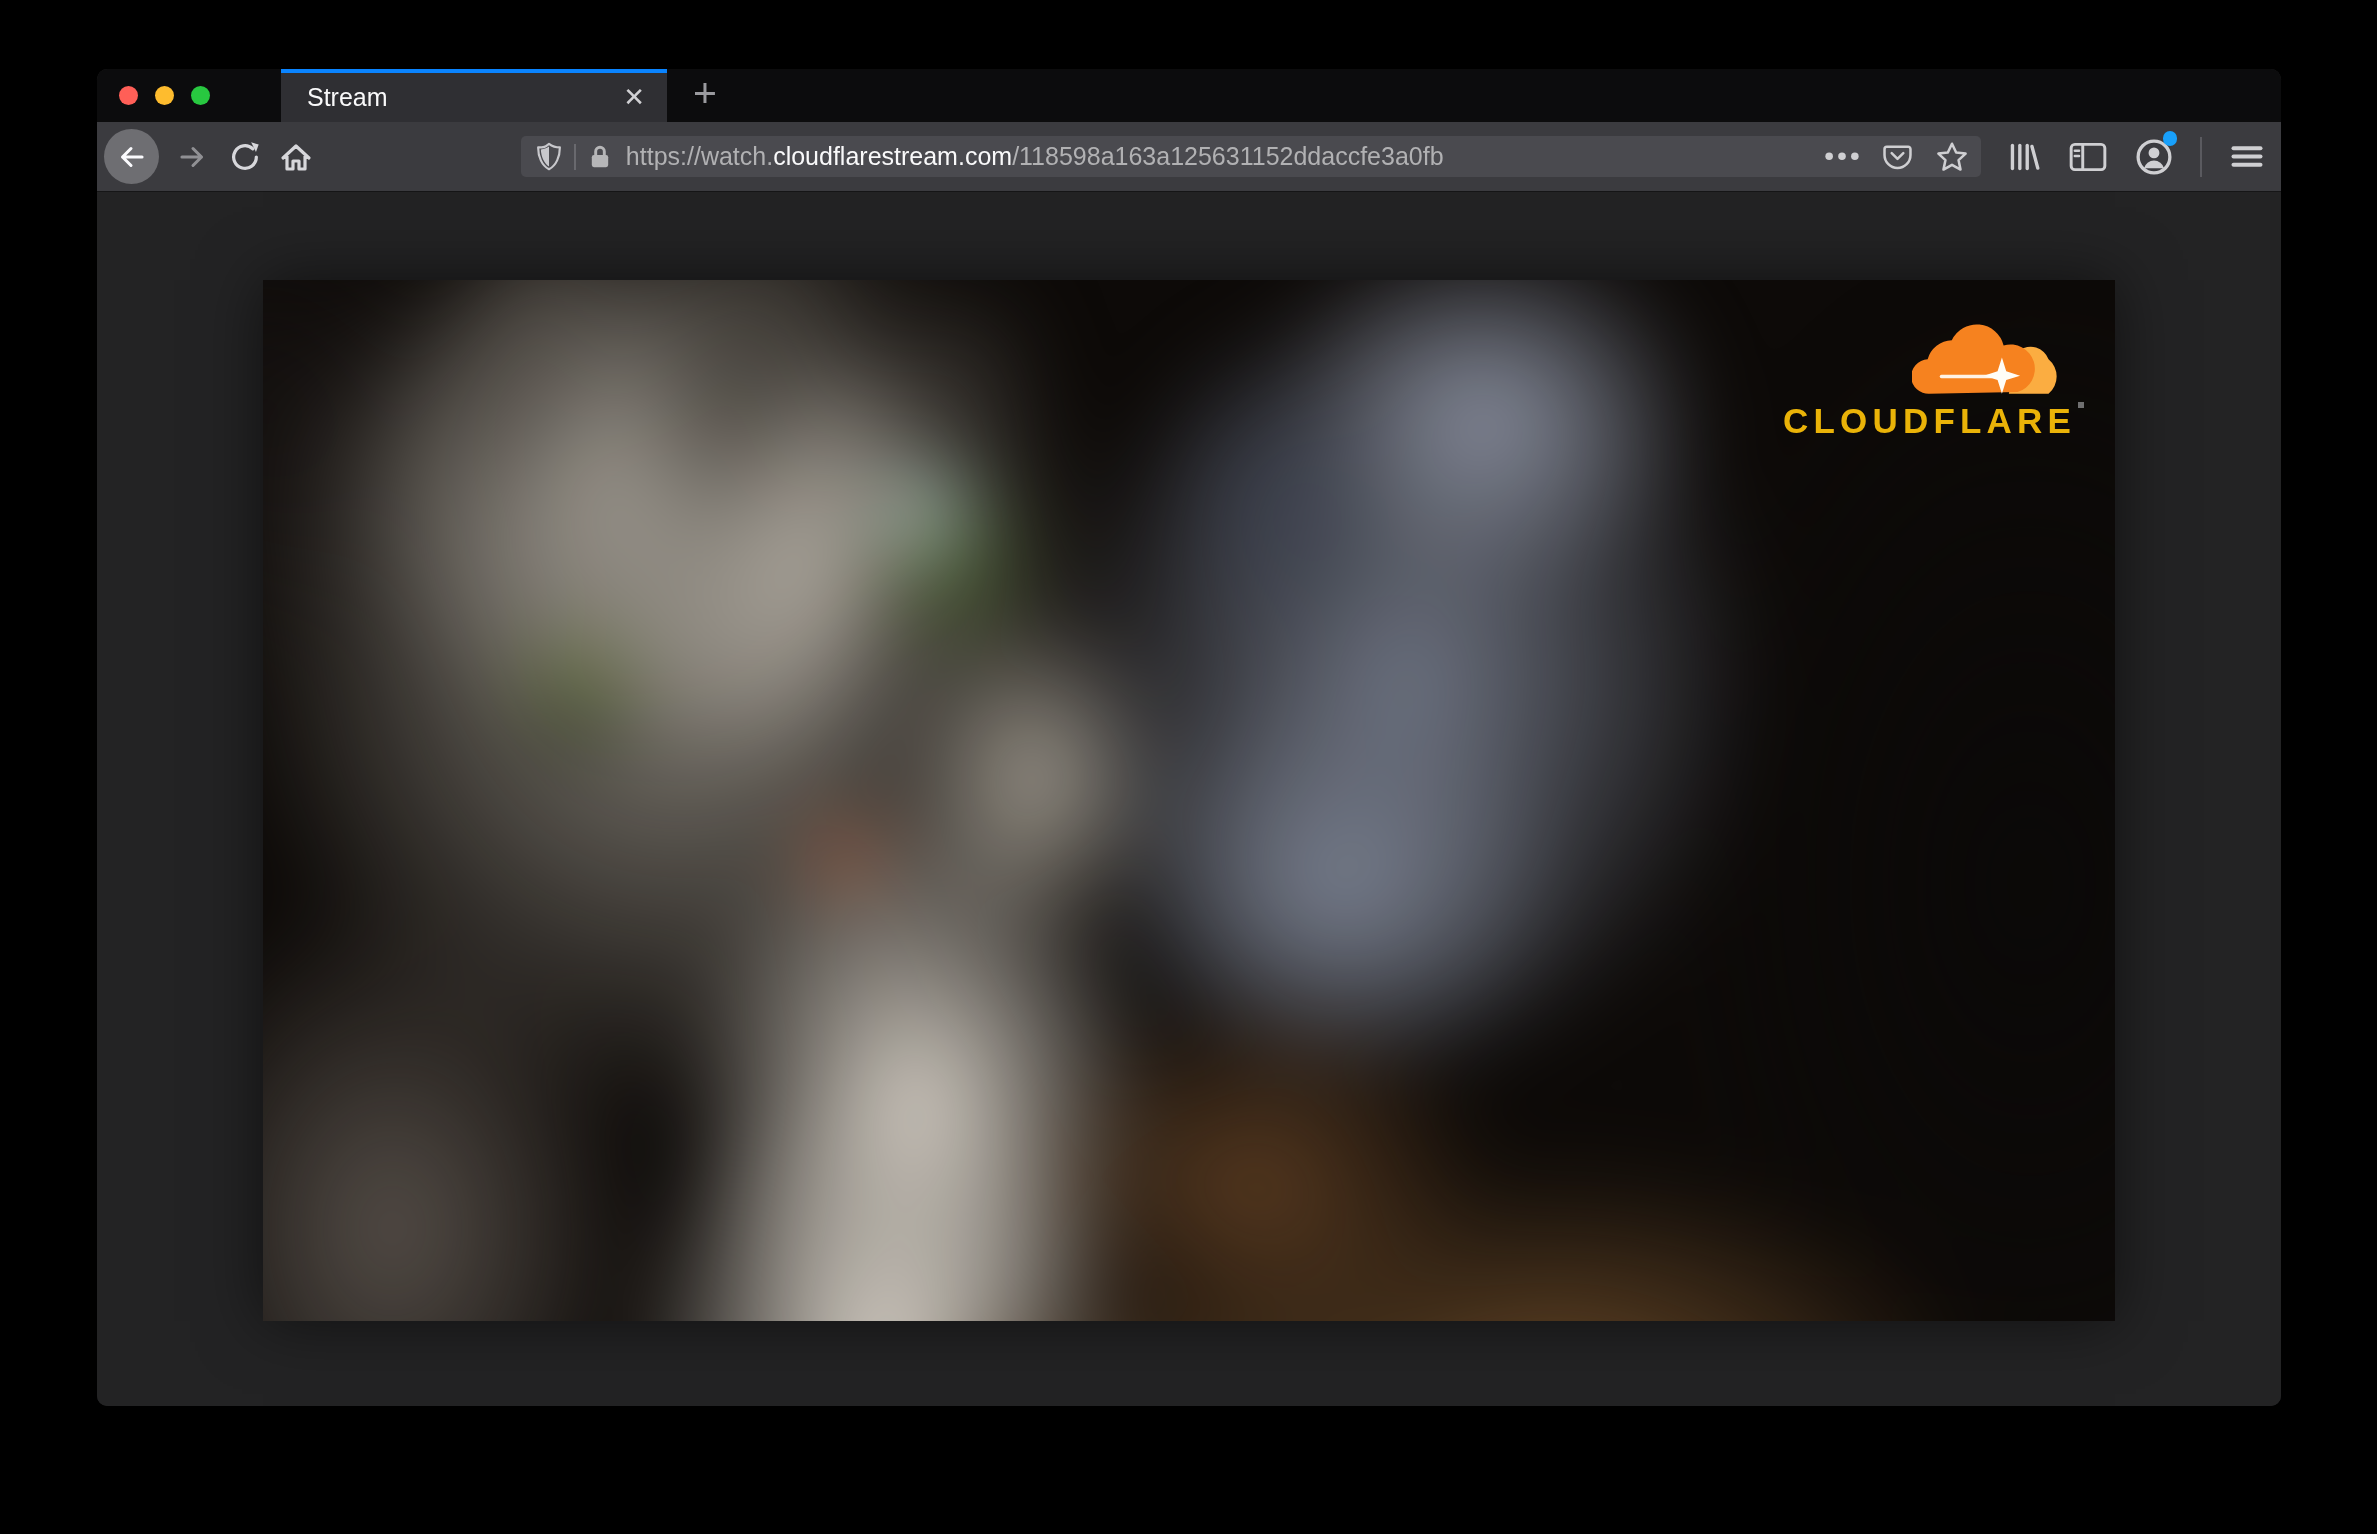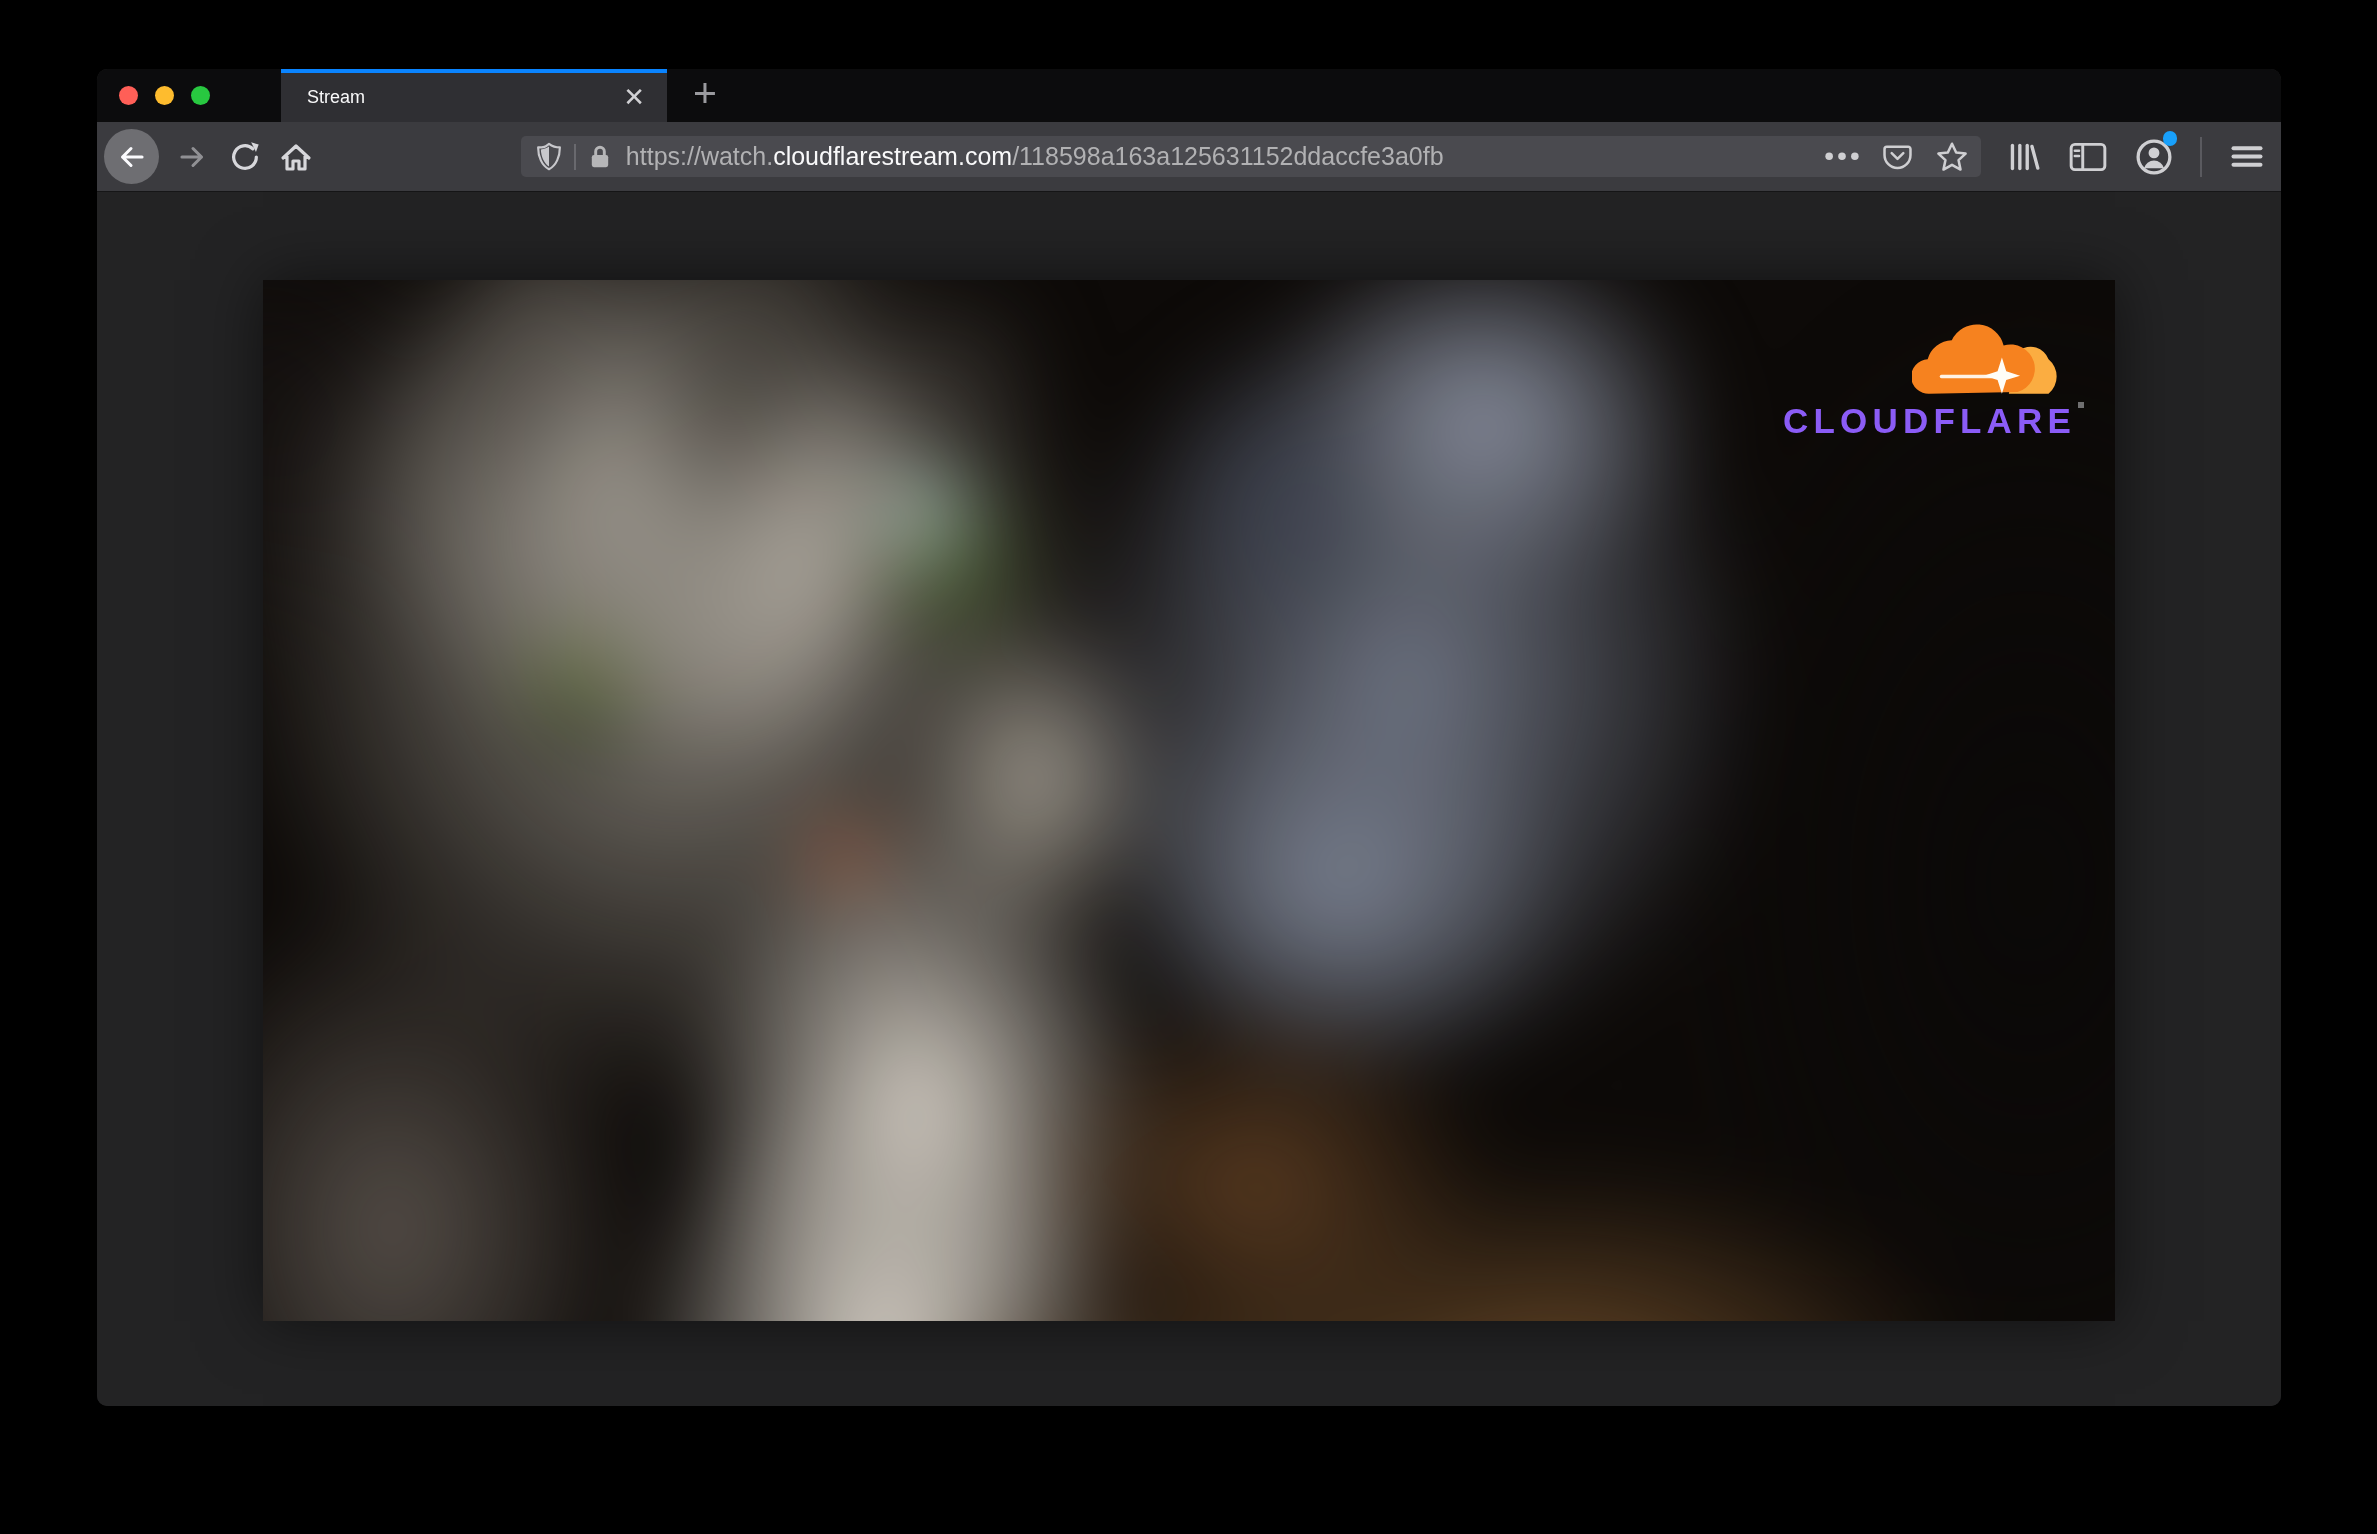--- a/index.html
+++ b/index.html
@@ -10,21 +10,21 @@
   .window{position:absolute;left:97px;top:69px;width:2184px;height:1337px;
           border-radius:10.3px;overflow:hidden;background:#232324;}
 
   
   .tabbar{position:absolute;left:0;top:0;width:100%;height:53px;background:#0c0c0d;}
   .traffic{position:absolute;top:0;left:0;height:53px;display:flex;align-items:center;gap:17px;padding-left:22.4px;}
   .light{width:19px;height:19px;border-radius:50%;}
   .tab{position:absolute;left:184px;top:0;width:386px;height:53px;background:#2f2f33;}
   .tab-stripe{position:absolute;left:0;top:0;width:100%;height:4.3px;background:var(--accent-blue,#0a84ff);}
   .tab-title{position:absolute;left:26px;top:0;height:53px;display:flex;align-items:center;
-             color:#f9f9fa;font-size:18px;font-weight:500;padding-top:3.4px;}
+             color:#f9f9fa;font-size:25px;font-weight:500;padding-top:3.4px;}
   .tab-close{position:absolute;right:13.8px;top:0;height:53px;width:38px;display:flex;align-items:center;
              justify-content:center;color:#d0d0d3;font-size:26px;padding-top:3.4px;cursor:default;}
   .newtab{position:absolute;left:571px;top:0;height:53px;width:74px;display:flex;align-items:center;
           justify-content:center;color:#9a9a9e;font-size:41px;font-weight:300;padding-bottom:3.4px;}
 
   
   .toolbar{position:absolute;left:0;top:53px;width:100%;height:70px;background:#3b3b3f;
            border-bottom:1.7px solid #161617;display:flex;align-items:center;padding:0 15.5px 0 6.9px;}
   .tool-btn{display:flex;align-items:center;justify-content:center;flex:0 0 auto;}
   .back-circle{width:55px;height:55px;border-radius:50%;background:#6e6e72;margin-right:12px;}
@@ -47,21 +47,21 @@
   
   .content{position:absolute;left:0;top:125px;width:100%;height:1212px;background:#232324;}
   .video{position:absolute;left:166px;top:86px;width:1852px;height:1041px;background:#0d0a08;
          overflow:hidden;box-shadow:0 0 60px rgba(0,0,0,.55);}
   .blur-layer{position:absolute;left:-69px;top:-69px;width:1990px;height:1179px;filter:blur(40px);}
   .blob{position:absolute;border-radius:50%;}
 
   
   .cf-logo{position:absolute;right:48px;top:43px;width:284px;text-align:center;}
   .cf-cloud{display:block;margin:0 auto 1.7px 129px;}
-  .cf-text{color:#8b5cf6;font-size:35px;font-weight:bold;letter-spacing:5.2px;white-space:nowrap;position:relative;}
+  .cf-text{color:#eab308;font-size:35px;font-weight:bold;letter-spacing:5.2px;white-space:nowrap;position:relative;}
   .cf-tm{position:absolute;top:1.7px;margin-left:1.7px;width:6px;height:6px;background:#6f6f6f;display:inline-block;}
 
   svg{display:block;}
 </style>
 </head>
 <body>
 
 <div class="stage">
   <div class="window">
 

